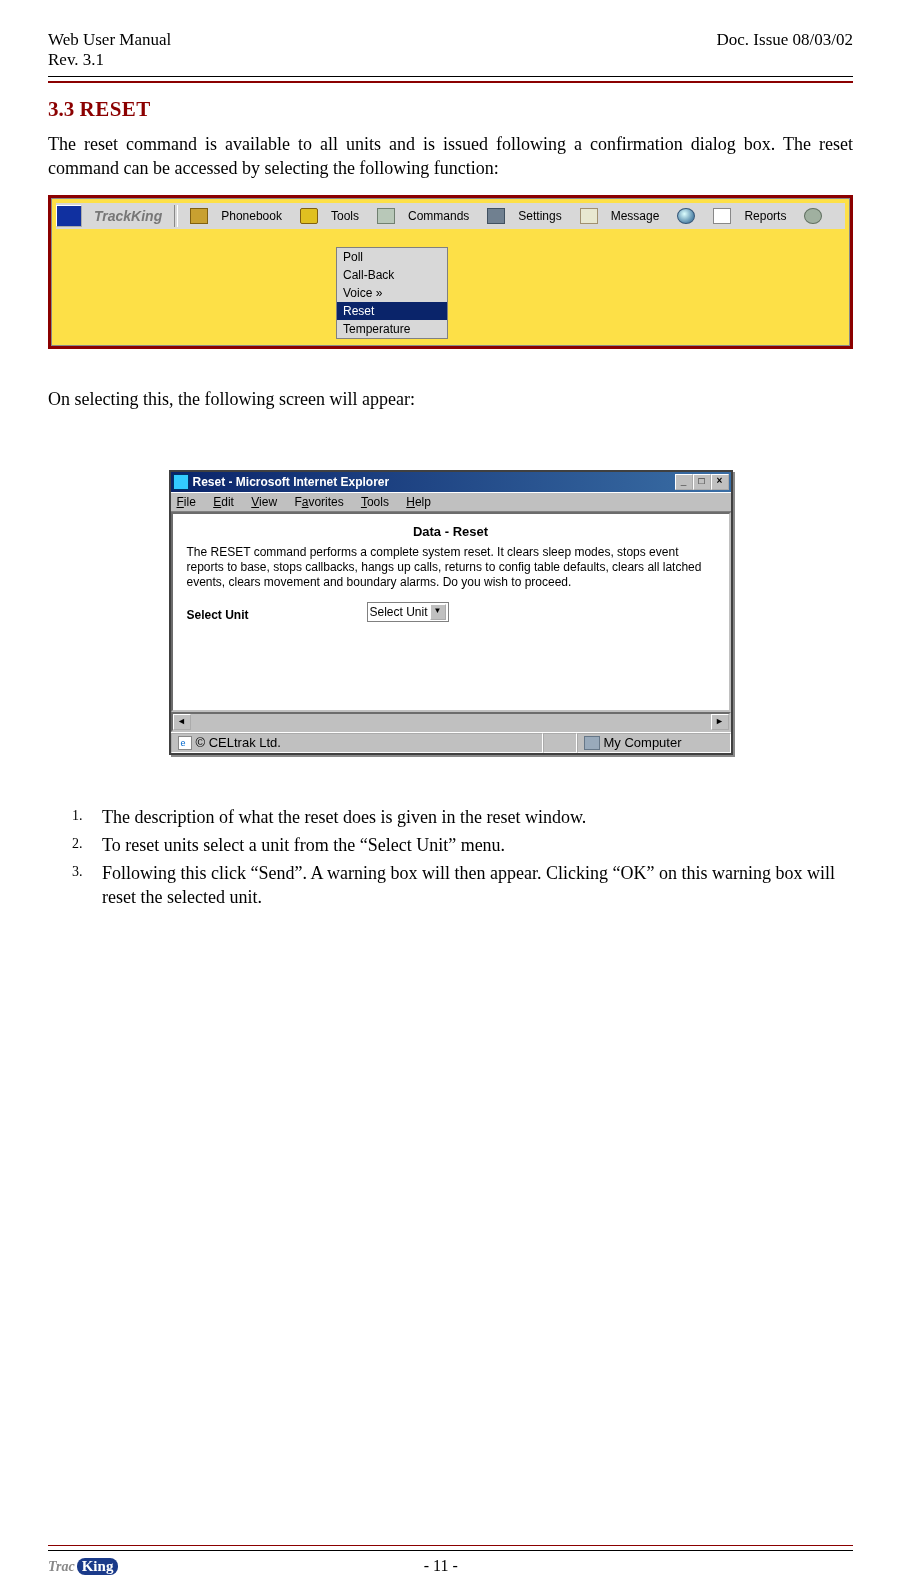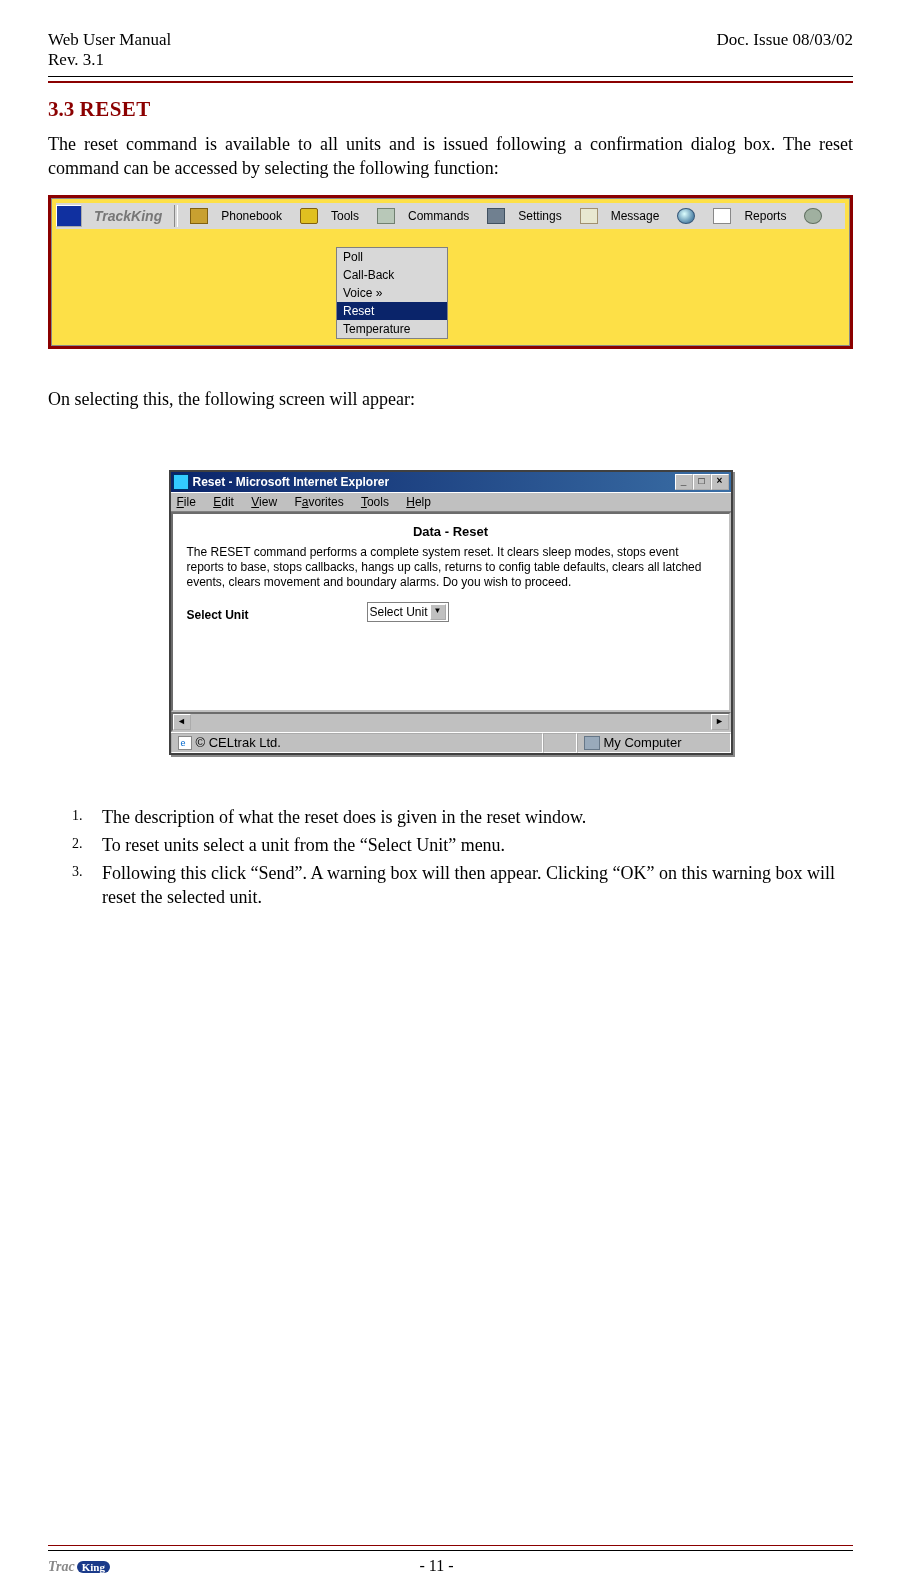--- a/index.html
+++ b/index.html
@@ -257,21 +257,21 @@
   .footer-row {
     display:flex; align-items:flex-end;gap:28px;
   }
   .footer-logo {
     font-style: italic; font-weight:bold;
     color:#888; font-size:14px;
     display:flex; align-items:center; gap:2px;
   }
   .footer-logo span.k {
     background:#1a3a8a; color:#fff; padding:0 5px; border-radius:8px;
-    font-style:normal; font-size:11px;
+    font-style:normal; font-size:15px;
   }
   .page-num {
     flex:1; text-align:center; font-size:16px;
   }
 </style>
 </head>
 <body>
 
 <div class="page">
 

